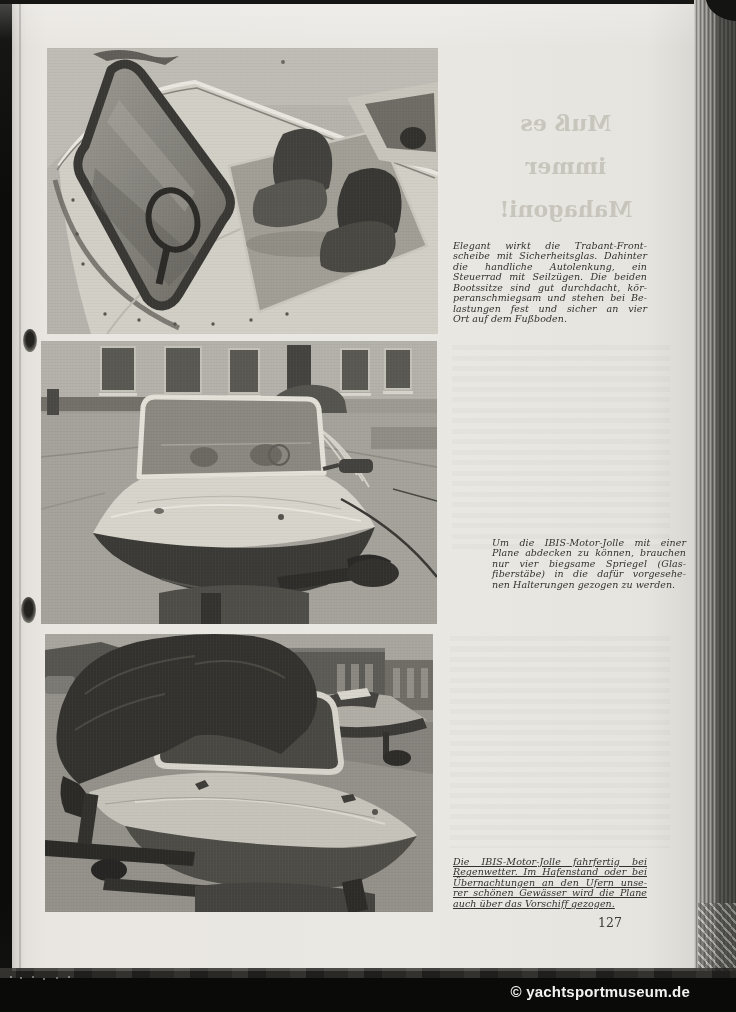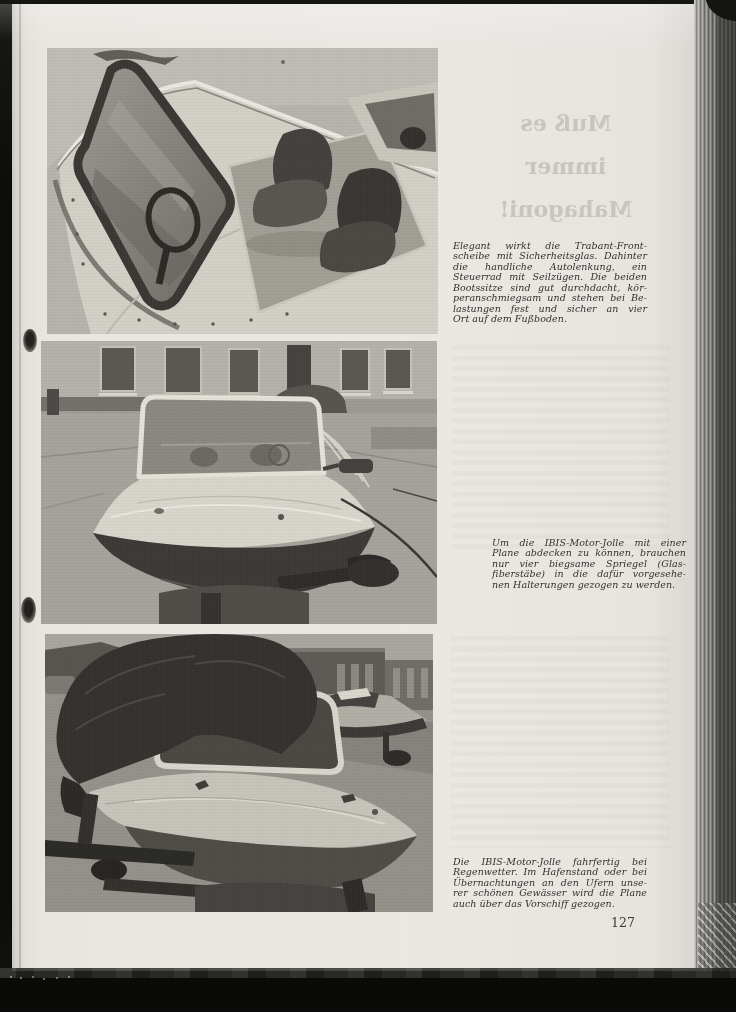--- a/index.html
+++ b/index.html
@@ -42,24 +42,24 @@
   .photo3{left:45px;top:634px;width:388px;height:278px;}
   .grain{position:absolute;inset:0;pointer-events:none;opacity:.55;
     background:
       repeating-linear-gradient(0deg, rgba(0,0,0,.045) 0 1px, rgba(0,0,0,0) 1px 3px),
       repeating-linear-gradient(90deg, rgba(255,255,255,.04) 0 1px, rgba(255,255,255,0) 1px 3px);}
 
   
   .caption{width:194px;color:#33312d;font:italic 9.5px/10.45px "DejaVu Serif",serif;letter-spacing:.05px;}
   .caption1{left:453px;top:241px;}
   .caption2{left:453px;top:538px;margin-left:39px;}
-  .caption3{left:453px;top:857px;}
+  .caption3{left:453px;top:857px;text-decoration:underline;}
   .jl{text-align:justify;text-align-last:justify;}
   .jl.last{text-align-last:left;}
-  .page-number{left:598px;top:916px;width:50px;text-align:center;
+  .page-number{left:598px;top:916px;width:50px;text-align:left;
     color:#3c3a36;font:12.5px/14px "DejaVu Serif",serif;}
   .ghost{left:468px;top:102px;width:196px;transform:scaleX(-1);color:#c8c5bd;
     filter:blur(.6px);font:bold 22px/43px "DejaVu Serif",serif;}
   .gl{text-align:center;}
   .bleed{pointer-events:none;opacity:.9;
     background:repeating-linear-gradient(180deg, rgba(128,120,106,.05) 0 5px, rgba(0,0,0,0) 5px 10.5px);}
   .bleedA{left:452px;top:345px;width:218px;height:205px;}
   .bleedB{left:450px;top:636px;width:220px;height:212px;}
 
   
@@ -279,14 +279,15 @@
       <div class="jl">Übernachtungen an den Ufern unse-</div>
       <div class="jl">rer schönen Gewässer wird die Plane</div>
       <div class="jl last">auch über das Vorschiff gezogen.</div>
     </div>
 
   <div class="abs page-number">127</div>
 
   <div class="abs footer-bar"></div>
   <div class="abs footer-texture"></div>
   <div class="abs specks"></div>
+  <div class="abs watermark">© yachtsportmuseum.de</div>
 
 </div>
 
 </body></html>

